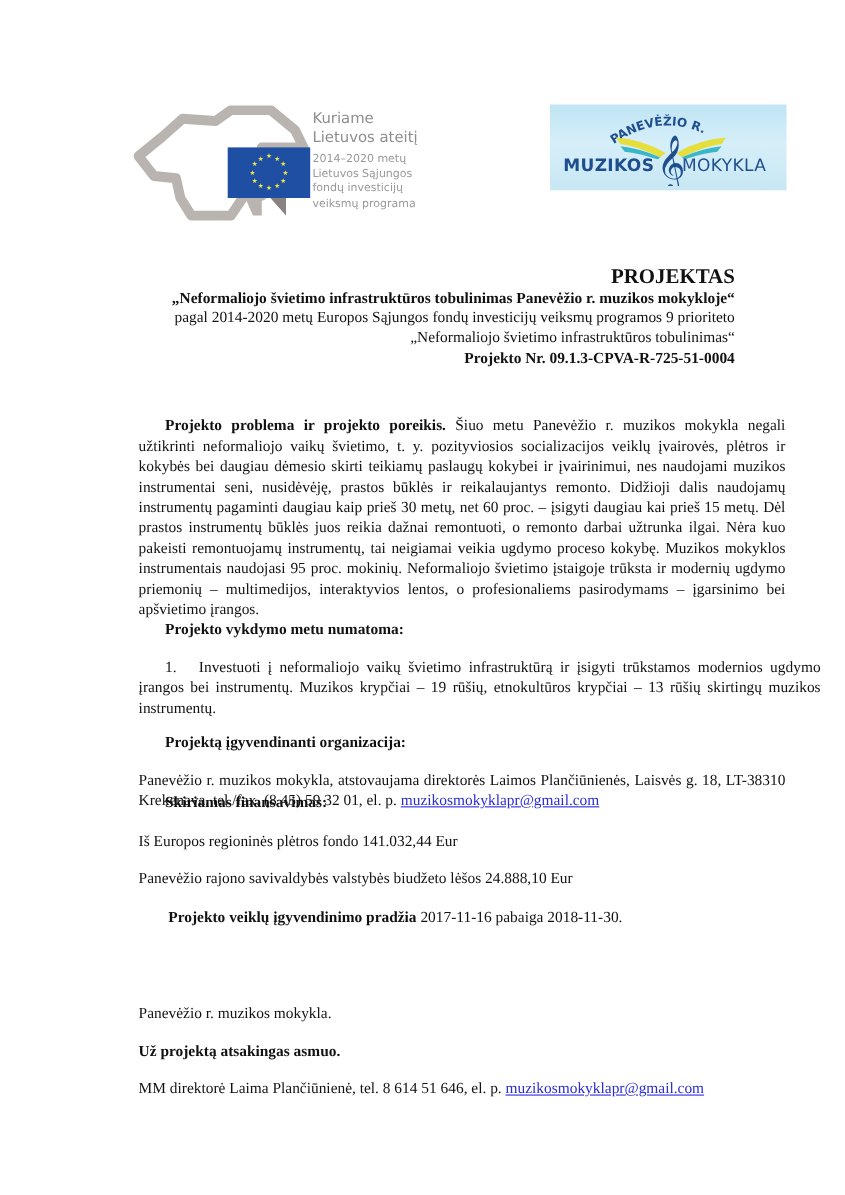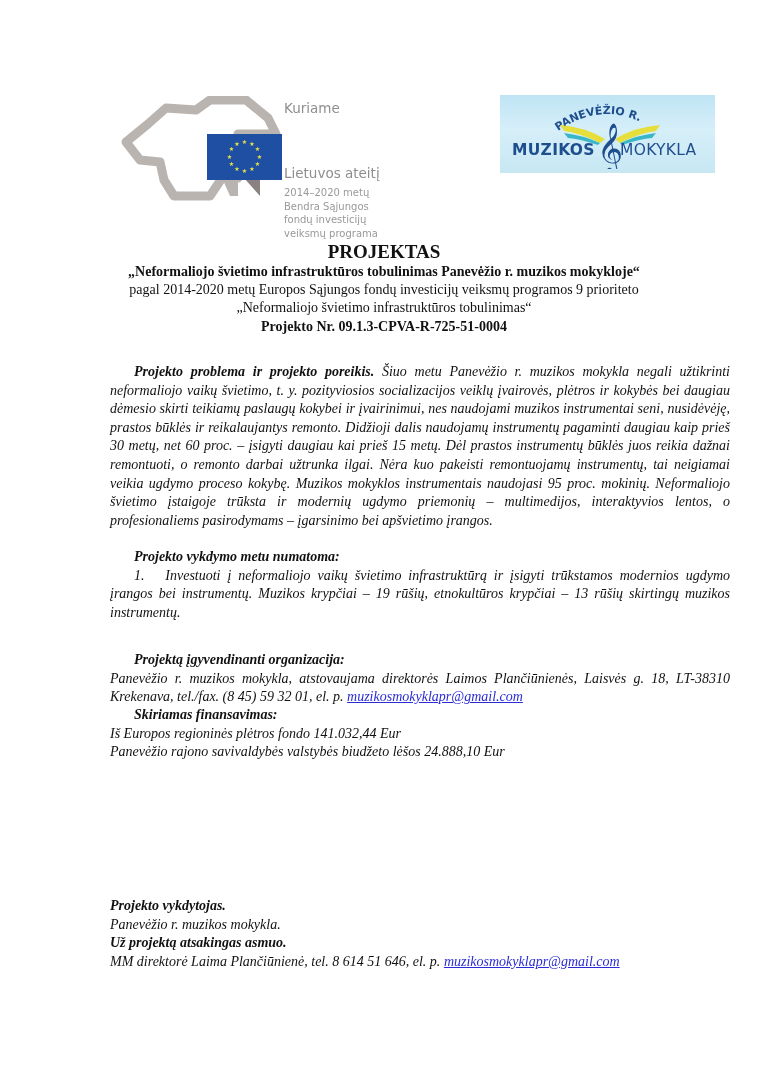--- a/index.html
+++ b/index.html
@@ -15,31 +15,31 @@
   .school-logo { position: absolute; left: 500px; top: 95px; width: 215px; height: 78px;
                  background: linear-gradient(180deg, #bfe4f4 0%, #d6eff9 45%, #c7e7f3 100%); overflow: hidden; }
   .school-logo .arc { position: absolute; left: 52px; top: 8px; width: 110px; height: 30px; }
   .school-logo .word-left { position: absolute; left: 12px; top: 46px; font-family: "DejaVu Sans", sans-serif;
         font-weight: bold; font-size: 15.5px; color: #1f4e8f; letter-spacing: 0.3px; }
   .school-logo .word-right { position: absolute; left: 120px; top: 46px; font-family: "DejaVu Sans", sans-serif;
         font-weight: normal; font-size: 15.5px; color: #1f4e8f; letter-spacing: 0.3px; }
   .school-logo .clef { position: absolute; left: 90px; top: 26px; width: 40px; height: 48px; }
 
   
-  .title-block { position: absolute; left: 100px; top: 241px; width: 568px; text-align: center; font-size: 14px; line-height: 18.2px; }
+  .title-block { position: absolute; left: 100px; top: 241px; width: 568px; text-align: right; font-size: 14px; line-height: 18.2px; }
   .title-block .main-title { font-weight: bold; font-size: 19px; line-height: 22px; }
   .bold { font-weight: bold; }
 
   
   .body-text { position: absolute; left: 110px; width: 620px; font-size: 14px; line-height: 18.6px; }
   .justify { text-align: justify; text-align-last: left; }
   .indent { text-indent: 24px; }
   .list-item { text-indent: 24px; }
   .link { color: #1a0dab; text-decoration: underline; color: #2b2bd6; }
-  p { margin: 0; font-style: italic; }
+  p { margin: 16px; }
 </style>
 </head>
 <body>
 
 <div class="page">
 
   <svg class="eu-logo" viewBox="0 0 270 110">
     <g>
       <path d="M30 28 L48 12 L78 14 L92 4 L128 4 L150 22 L158 38 L120 38 L120 82 L104 82 L92 100 L56 100 L46 84 L42 66 L22 64 L8 46 Z" fill="none" stroke="#bab4b1" stroke-width="9" stroke-linejoin="round"></path>
     </g>
@@ -58,23 +58,23 @@
         <text x="119" y="75">★</text>
         <text x="113.5" y="70">★</text>
         <text x="111.5" y="63">★</text>
         <text x="113.5" y="55">★</text>
         <text x="119" y="50">★</text>
       </g>
     </g>
   </svg>
   <div class="eu-text">
     <div class="big">Kuriame</div>
-    <div class="big" style="margin-bottom:4px;margin-top:48px;">Lietuvos ateitį</div>
+    <div class="big" style="margin-bottom:4px;">Lietuvos ateitį</div>
     <div class="small">2014–2020 metų</div>
-    <div class="small">Bendra Sąjungos</div>
+    <div class="small">Lietuvos Sąjungos</div>
     <div class="small">fondų investicijų</div>
     <div class="small">veiksmų programa</div>
   </div>
 
   <div class="school-logo">
     <svg class="arc" viewBox="0 0 110 30">
       <defs>
           <path id="arcPath" d="M6 28 Q55 -6 104 28"></path>
         </defs>
       <text font-family="DejaVu Sans, sans-serif" font-weight="bold" font-size="11" fill="#1f4e8f">
@@ -115,22 +115,22 @@
 
   <div class="body-text justify" style="top:651px;">
     <p class="indent bold">Projektą įgyvendinanti organizacija:</p>
     <p><span>Panevėžio r. muzikos mokykla, atstovaujama direktorės Laimos Plančiūnienės, Laisvės g. 18, LT-38310 Krekenava, tel./fax. (8 45) 59 32 01, el. p. </span><a class="link">muzikosmokyklapr@gmail.com</a></p>
   </div>
 
   <div class="body-text" style="top:706px;">
     <p class="indent bold">Skiriamas finansavimas:</p>
     <p>Iš Europos regioninės plėtros fondo 141.032,44 Eur</p>
     <p>Panevėžio rajono savivaldybės valstybės biudžeto lėšos 24.888,10 Eur</p>
+    <p class="indent" style="text-indent:27px;"><span class="bold">Projekto veiklų įgyvendinimo pradžia</span><span> 2017-11-16 pabaiga 2018-11-30.</span></p>
   </div>
 
   <div class="body-text" style="top:897px;">
-    <p class="bold">Projekto vykdytojas.</p>
     <p>Panevėžio r. muzikos mokykla.</p>
     <p class="bold">Už projektą atsakingas asmuo.</p>
     <p><span>MM direktorė Laima Plančiūnienė, tel. 8 614 51 646, el. p. </span><a class="link">muzikosmokyklapr@gmail.com</a></p>
   </div>
 
 </div>
 
 </body></html>

